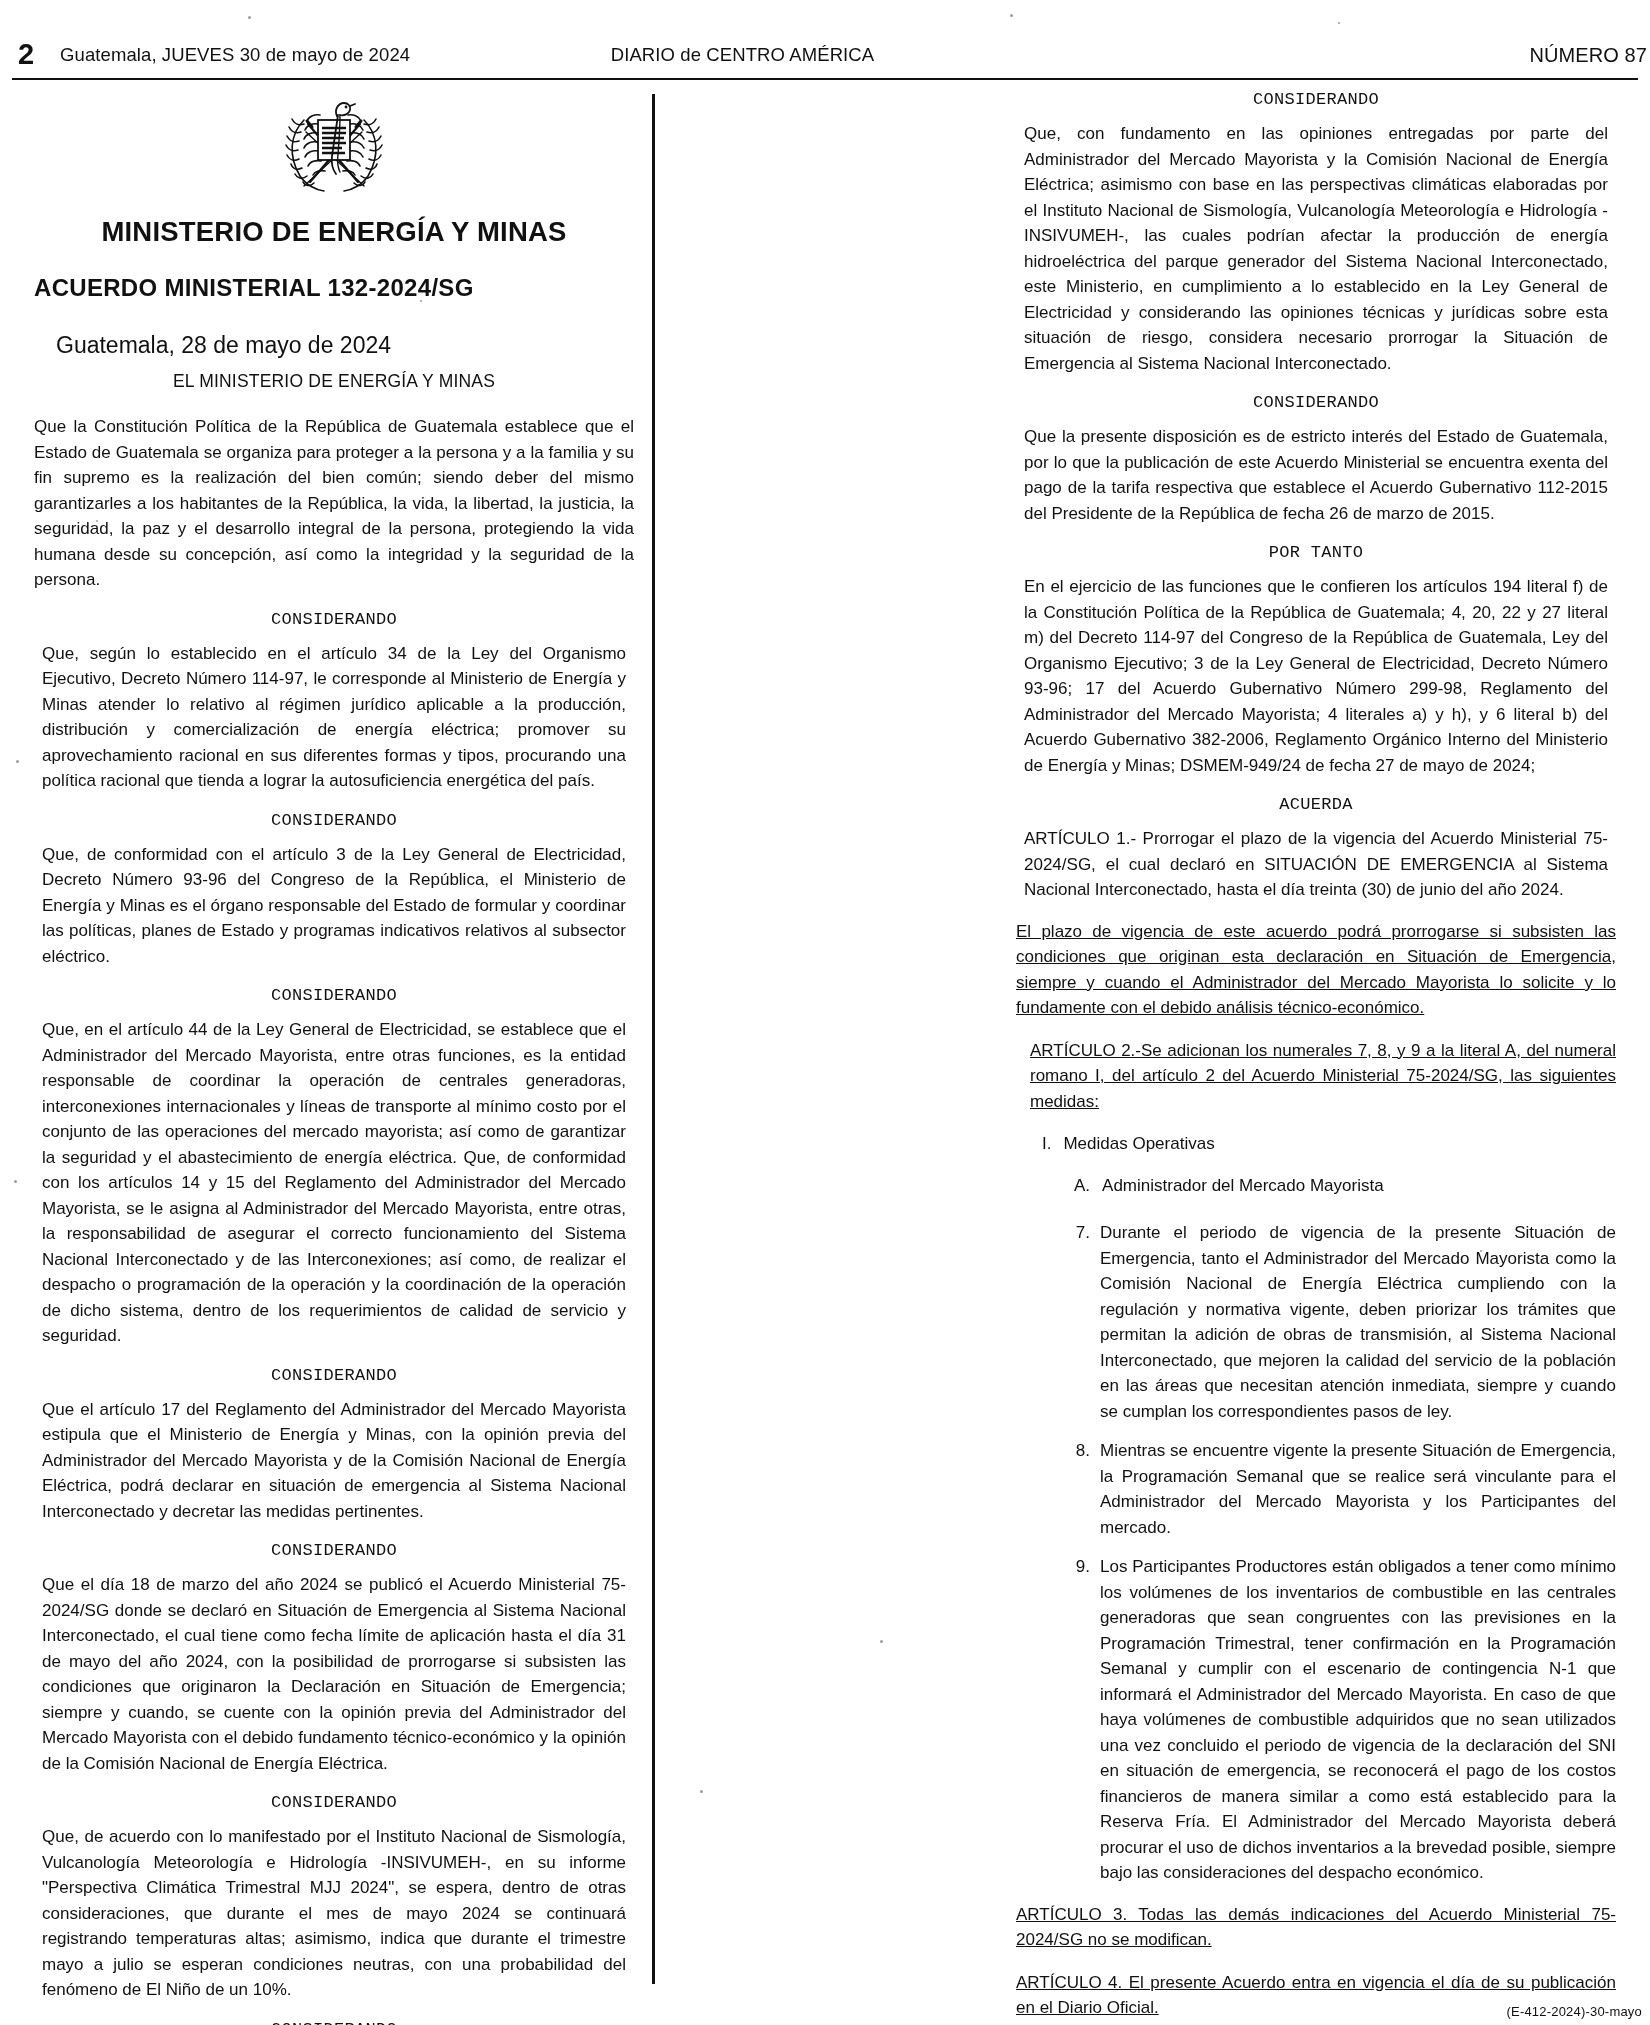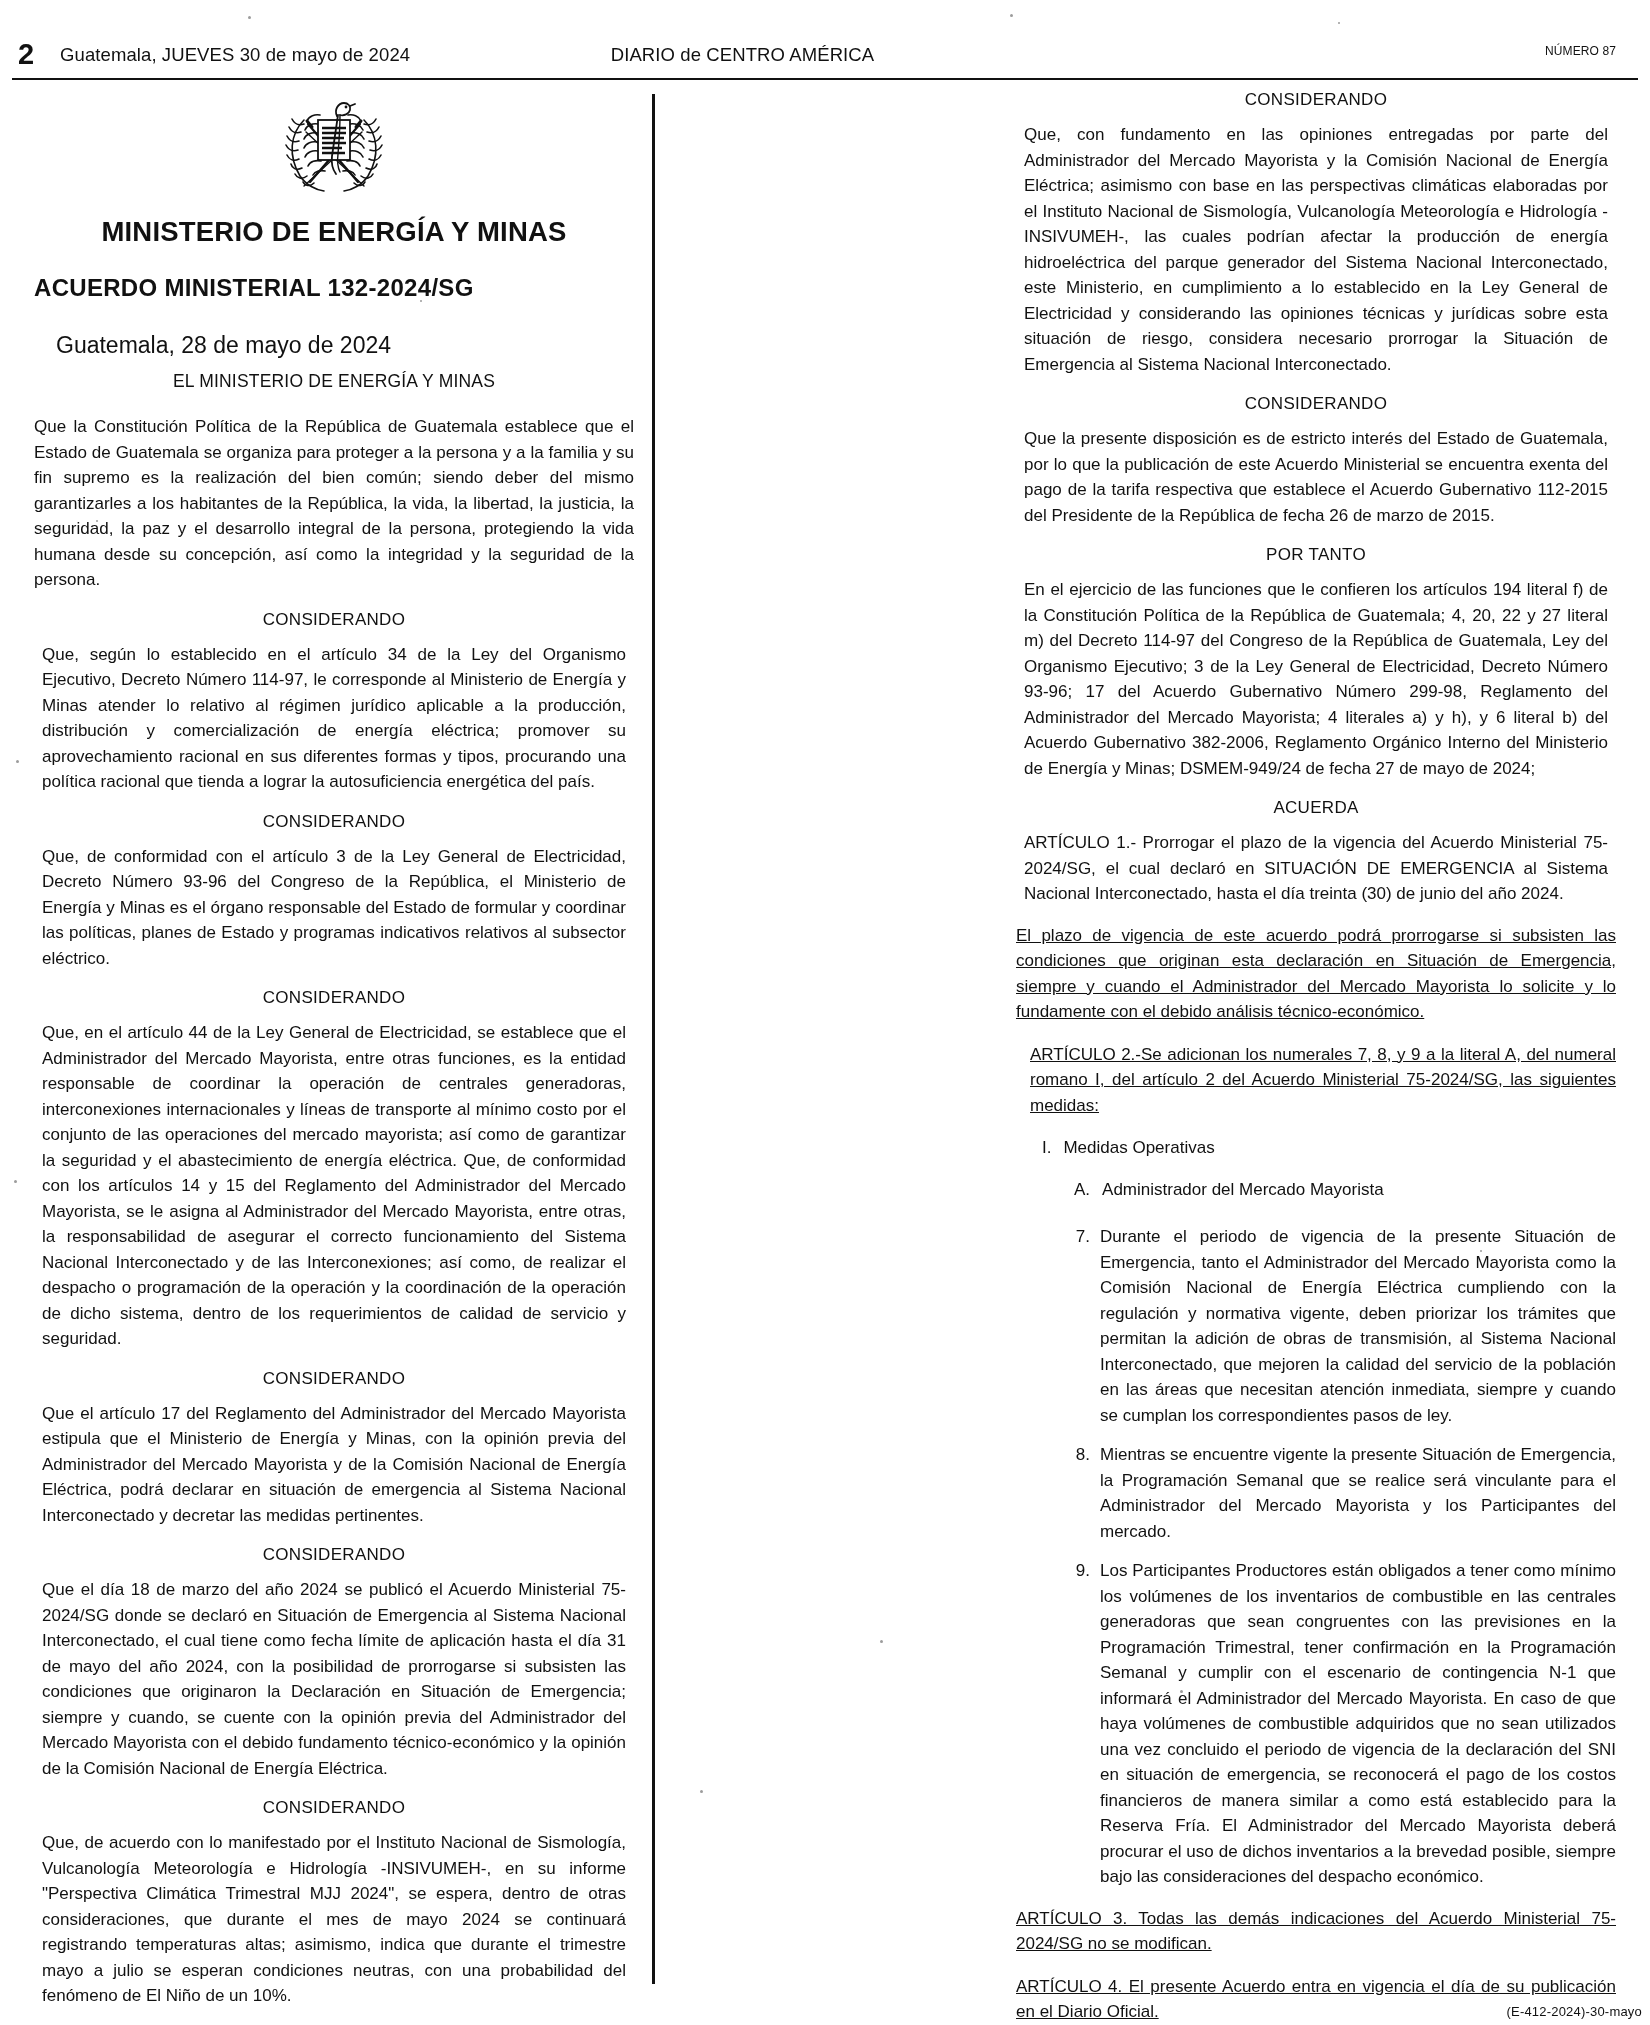--- a/index.html
+++ b/index.html
@@ -24,22 +24,22 @@
   }
   .hdr-left {
     position:absolute; left:60px; top:6px;
     font-size:18.5px; letter-spacing:0.1px;
   }
   .hdr-center {
     position:absolute; left:0; width:1485px; top:6px;
     text-align:center; font-size:18.5px; letter-spacing:0.1px;
   }
   .hdr-right {
-    position:absolute; right:34px; top:6px;
-    font-size:12px; letter-spacing:0.1px;
+    position:absolute; right:3px; top:6px;
+    font-size:20px; letter-spacing:0.1px;
   }
   .header-rule {
     position:absolute; top:78px; left:12px; width:1626px;
     height:2px; background:#111;
   }
 
   
   .columns {
     position:absolute; top:86px; left:12px;
     width:1626px; height:1930px;
@@ -92,20 +92,21 @@
     margin:0 0 0 0;
     padding-top:14px;
     hyphens:none;
   }
   p.body.first { padding-top:22px; }
   .heading-center {
     text-align:center;
     font-size:17px;
     margin-top:17px;
     letter-spacing:0.3px;
+    font-family:Liberation Mono, monospace;
   }
   p.noindent { text-align:justify; font-size:17px; line-height:25.5px; padding-top:4px; margin:8px; }
 
   
   .roman-item {
     font-size:17px; line-height:25.5px;
     margin-top:16px; margin-left:26px;
     display:flex; gap:12px;
   }
   .letter-item {

